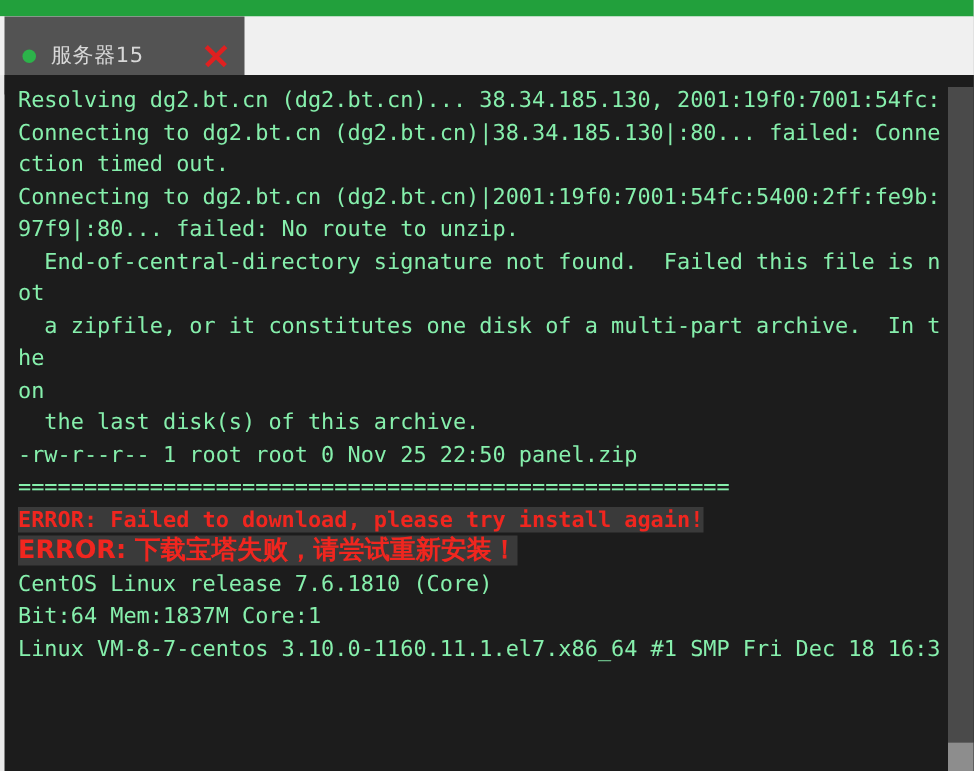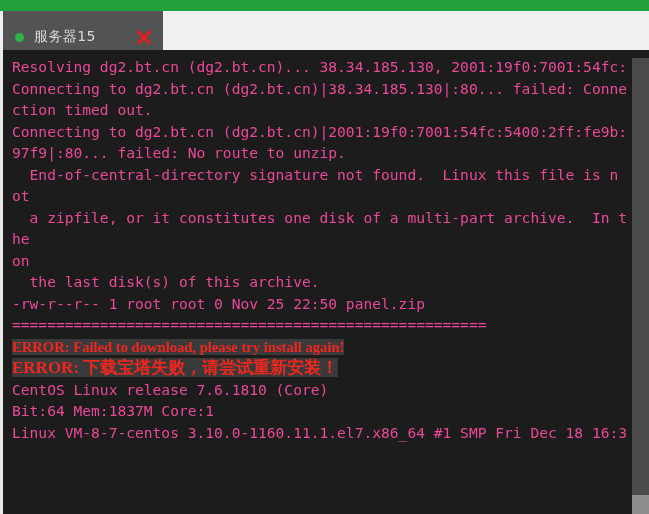--- a/index.html
+++ b/index.html
@@ -107,32 +107,31 @@
     position: absolute;
     left: 0; top: 6px;
     width: 630px;
     padding-left: 9px;
     box-sizing: border-box;
   }
   .line {
     font-family: "DejaVu Sans Mono", "Liberation Mono", monospace;
     font-size: 14.6px;
     line-height: 21.5px;
-    color: #ec4899;
+    color: #86efac;
     white-space: pre;
     letter-spacing: 0px;
     height: 21.5px;
   }
   .line.err {
     color: #f0261f;
     font-weight: bold;
   }
   .line.err .hl {
     background: #3a3a3a;
-    font-family: Liberation Serif, serif;
   }
   .line.cjk {
     font-family: "DejaVu Sans", "Liberation Sans", sans-serif;
     font-size: 17px;
   }
 
   
   .scrollbar {
     position: absolute;
     right: 0; top: 50px;
@@ -181,21 +180,21 @@
     </div>
   </div>
 
   <div class="terminal">
     <div class="term-inner" id="term-inner">
         <div class="line">Resolving dg2.bt.cn (dg2.bt.cn)... 38.34.185.130, 2001:19f0:7001:54fc:</div>
         <div class="line">Connecting to dg2.bt.cn (dg2.bt.cn)|38.34.185.130|:80... failed: Conne</div>
         <div class="line">ction timed out.</div>
         <div class="line">Connecting to dg2.bt.cn (dg2.bt.cn)|2001:19f0:7001:54fc:5400:2ff:fe9b:</div>
         <div class="line">97f9|:80... failed: No route to unzip.</div>
-        <div class="line">  End-of-central-directory signature not found.  Linux this file is n</div>
+        <div class="line">  End-of-central-directory signature not found.  Failed this file is n</div>
         <div class="line">ot</div>
         <div class="line">  a zipfile, or it constitutes one disk of a multi-part archive.  In t</div>
         <div class="line">he</div>
         <div class="line">on</div>
         <div class="line">  the last disk(s) of this archive.</div>
         <div class="line">-rw-r--r-- 1 root root 0 Nov 25 22:50 panel.zip</div>
         <div class="line">======================================================</div>
         <div class="line err"><span class="hl">ERROR: Failed to download, please try install again!</span></div>
         <div class="line err cjk"><span class="hl">ERROR: 下载宝塔失败，请尝试重新安装！</span></div>
         <div class="line">CentOS Linux release 7.6.1810 (Core)</div>

